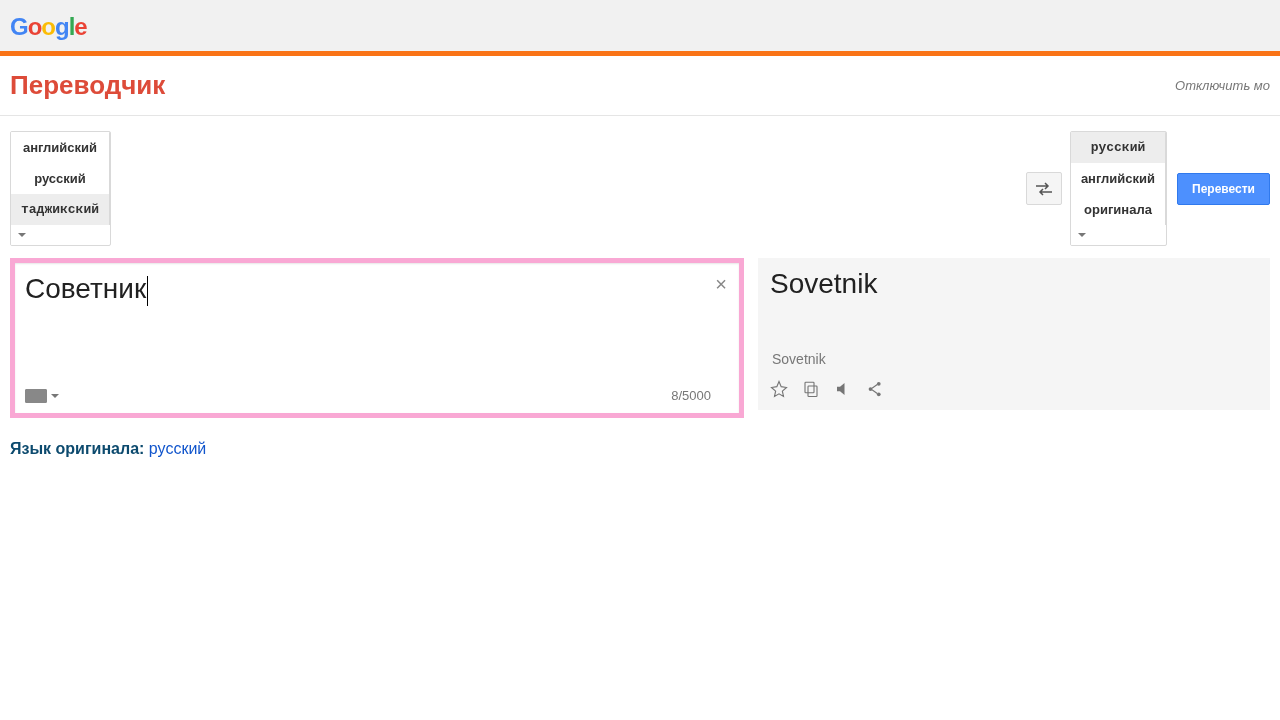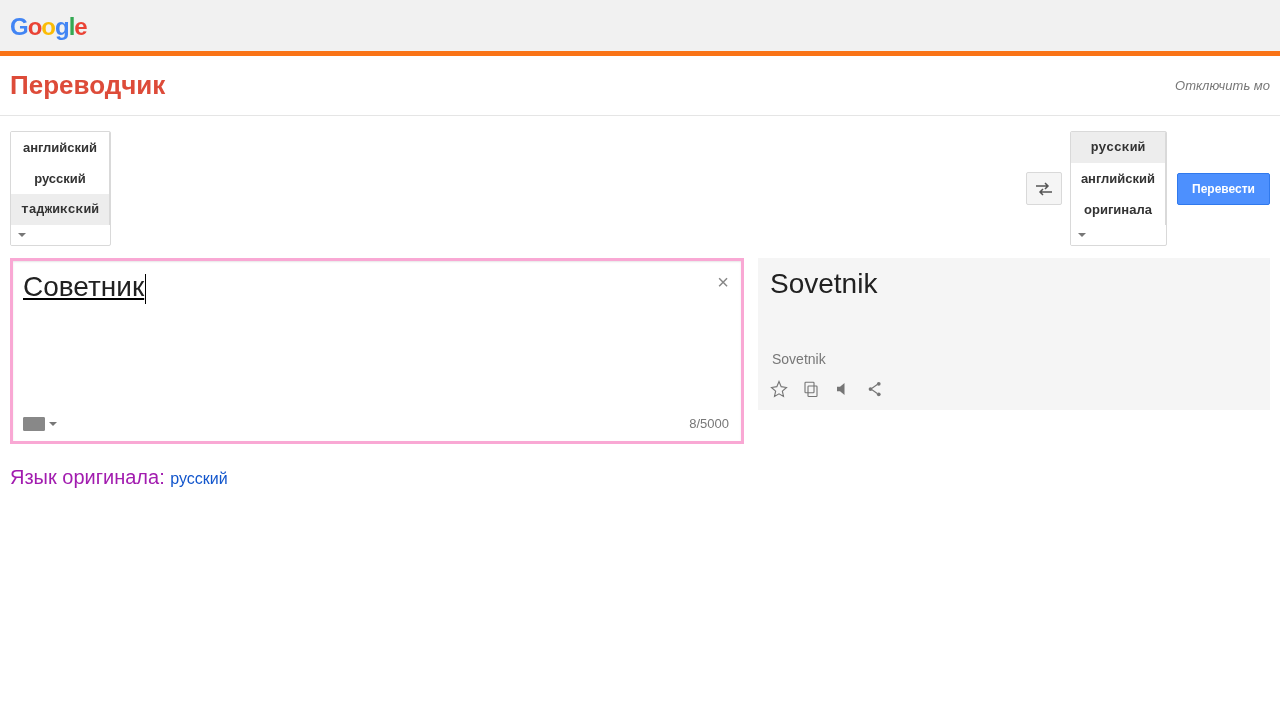--- a/index.html
+++ b/index.html
@@ -23,36 +23,36 @@
 .lang-btn.selected { background: #ededed; font-family: Liberation Mono, monospace; }
 .lang-drop { width: 22px; display: flex; align-items: center; justify-content: center; }
 .lang-drop .arr { border-top: 4px solid #777; border-left: 4px solid transparent; border-right: 4px solid transparent; }
 
 .swap-btn { width: 36px; height: 33px; border: 1px solid #d9d9d9; border-radius: 2px; background: #f5f5f5; display: flex; align-items: center; justify-content: center; cursor: pointer; margin-right: 8px; }
 .translate-btn { background: #4d90fe; color: #fff; border: 1px solid #3079ed; padding: 8px 14px; font-size: 12px; font-weight: bold; border-radius: 2px; cursor: pointer; margin-left: 10px; }
 
 .spacer { flex: 1; }
 
 .panels { display: flex; padding: 0 10px; gap: 14px; }
-.source-box { width: 734px; height: 186px; border: 3px solid #f9a8d4; box-shadow: inset 0 1px 2px rgba(0,0,0,0.1); position: relative; background: #fff; text-decoration: underline; }
+.source-box { width: 734px; height: 160px; border: 5px solid #f9a8d4; box-shadow: inset 0 1px 2px rgba(0,0,0,0.1); position: relative; background: #fff; }
 .source-text { font-size: 28px; color: #212121; padding: 10px 40px 10px 10px; font-family: Arial, sans-serif; }
 .cursor-line { display: inline-block; width: 1px; height: 30px; background: #000; vertical-align: middle; margin-left: 1px; }
 .clear-btn { position: absolute; top: 10px; right: 12px; font-size: 20px; color: #878787; cursor: pointer; }
 .keyboard-ico { position: absolute; bottom: 10px; left: 10px; display: flex; align-items: center; gap: 4px; cursor: pointer; }
 .kb-rect { width: 22px; height: 14px; border: 1px solid #888; background: #888; border-radius: 1px; }
 .kb-arr { border-top: 4px solid #777; border-left: 4px solid transparent; border-right: 4px solid transparent; }
-.char-count { position: absolute; bottom: 10px; right: 12px; color: #777; font-size: 13px; }
+.char-count { position: absolute; bottom: 10px; right: 28px; color: #777; font-size: 13px; }
 
 .target-box { flex: 1; height: 152px; background: #f5f5f5; position: relative; padding: 10px 12px; }
 .target-text { font-size: 28px; color: #212121; }
 .target-icons { position: absolute; bottom: 12px; left: 12px; display: flex; gap: 14px; }
 .ticon { width: 18px; height: 18px; color: #757575; cursor: pointer; display: flex; align-items: center; justify-content: center; }
 
 .below-row { padding: 22px 10px; }
-.detected-label { color: #a21caf; font-size: 20px; }
+.detected-label { color: #0c4a6e; font-size: 16px; font-weight: bold; }
 .detected-lang { color: #1155cc; font-size: 16px; cursor: pointer; }
 </style>
 </head>
 <body>
 
 <div class="header-bar">
   <div class="google-logo">
     <span class="g-blue">G</span><span class="g-red">o</span><span class="g-yellow">o</span><span class="g-blue">g</span><span class="g-green">l</span><span class="g-red">e</span>
   </div>
 </div>

